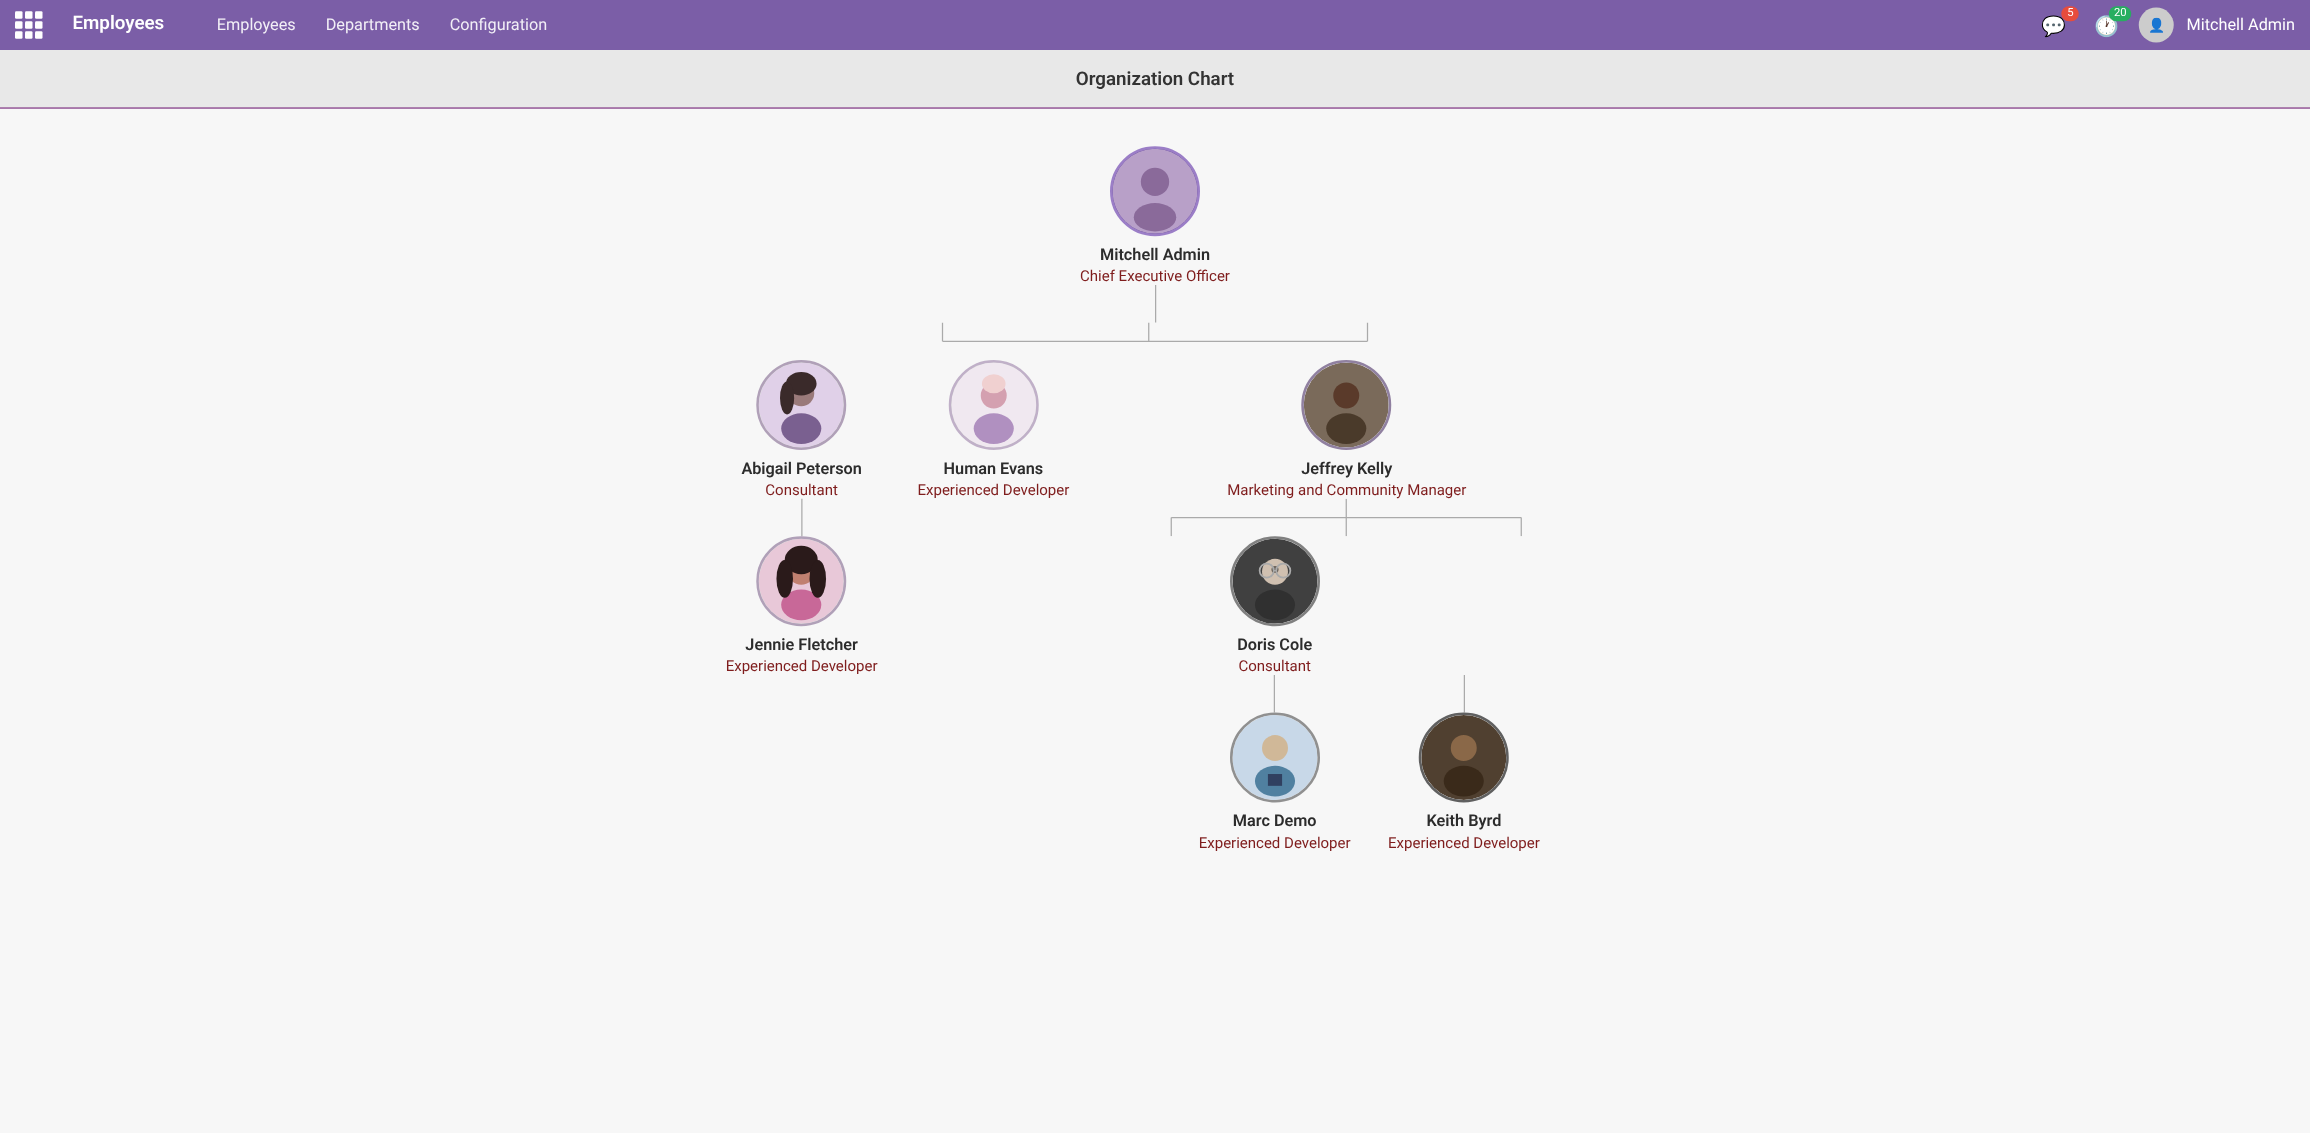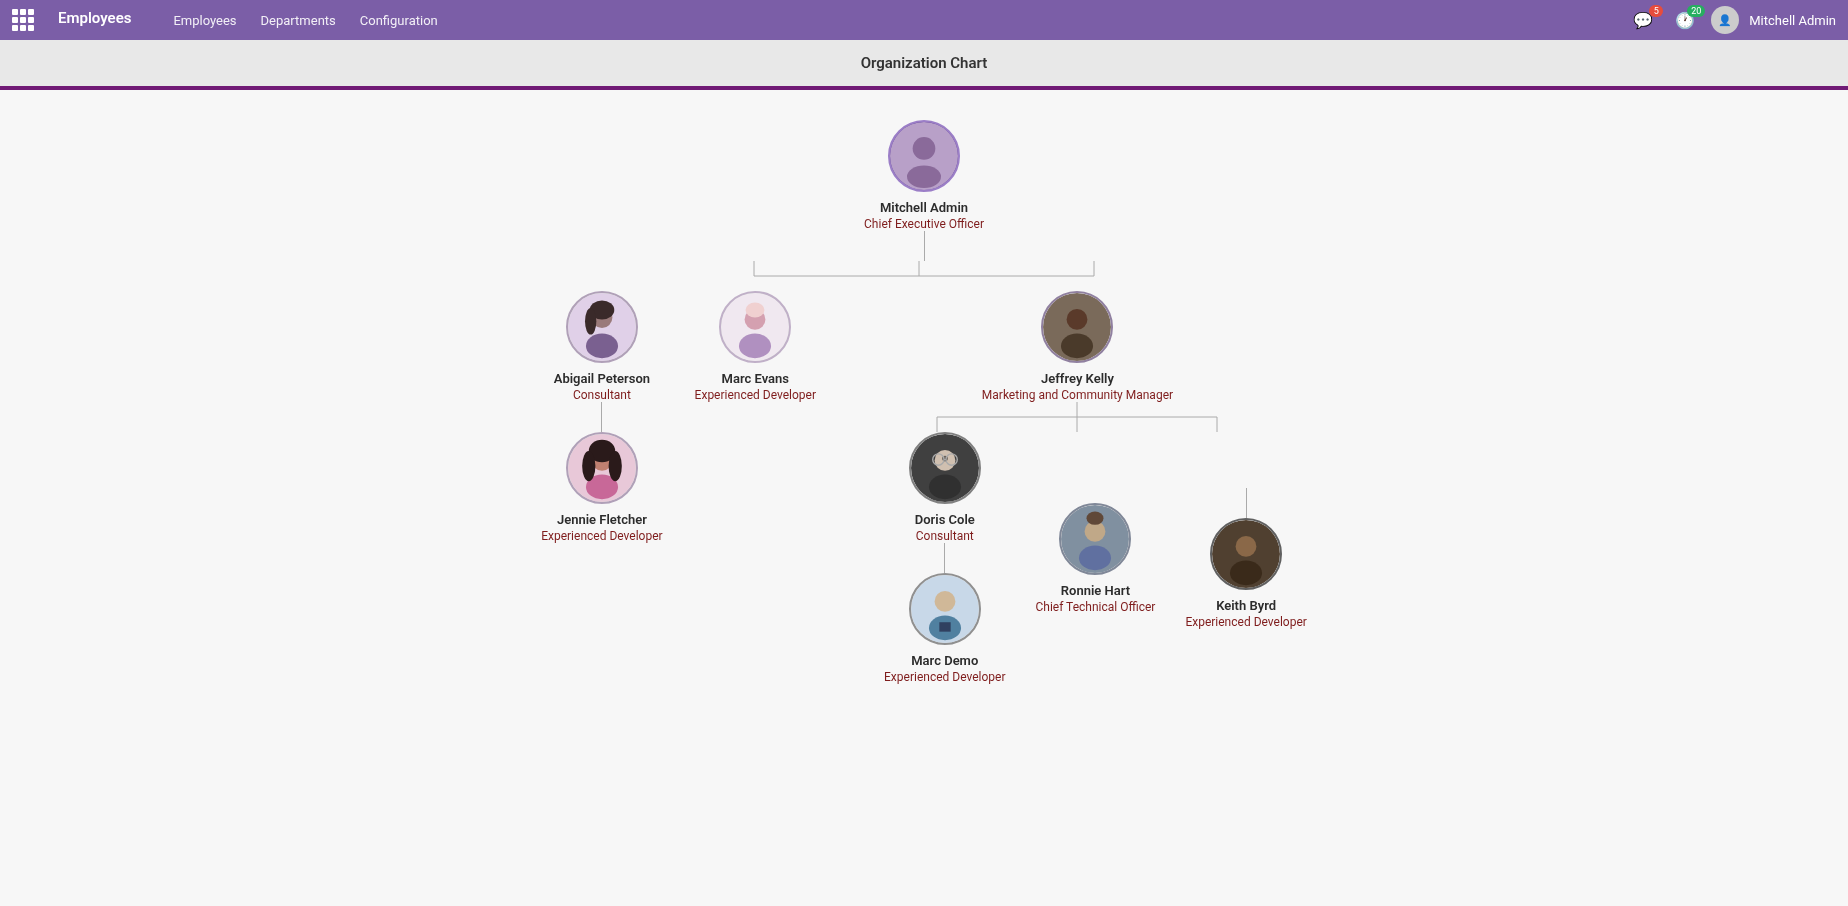--- a/index.html
+++ b/index.html
@@ -90,21 +90,21 @@
     }
 
     
     .page-header {
       background: #e8e8e8;
       text-align: center;
       padding: 14px;
       font-size: 15px;
       font-weight: 600;
       color: #333;
-      border-bottom: 4px solid #701a75;
+      border-bottom: 1px solid #701a75;
     }
 
     
     .chart-area {
       background: #f7f7f7;
       min-height: calc(100vh - 80px);
       padding: 30px 20px;
       overflow: auto;
     }
 
@@ -275,21 +275,21 @@
         <div class="branch">
           <div class="node">
             <div class="node-avatar" style="border-color:#c0b0c8;">
               <svg viewBox="0 0 72 72" xmlns="http://www.w3.org/2000/svg">
                 <circle cx="36" cy="36" r="36" fill="#f0e8f0"></circle>
                 <circle cx="36" cy="28" r="11" fill="#d4a0b0"></circle>
                 <ellipse cx="36" cy="56" rx="17" ry="13" fill="#b090c0"></ellipse>
                 <ellipse cx="36" cy="18" rx="10" ry="8" fill="#f0d0d0"></ellipse>
               </svg>
             </div>
-            <div class="node-name">Marc Evans</div>
+            <div class="node-name">Human Evans</div>
             <div class="node-title">Experienced Developer</div>
           </div>
         </div>
 
         <div class="branch">
           <div class="node">
             <div class="node-avatar" style="border-color:#9080a0;">
               <svg viewBox="0 0 72 72" xmlns="http://www.w3.org/2000/svg">
                 <circle cx="36" cy="36" r="36" fill="#7a6a5a"></circle>
                 <circle cx="36" cy="28" r="11" fill="#5a3a2a"></circle>
@@ -301,21 +301,21 @@
           </div>
 
           <svg width="380" height="30" style="display:block; margin:0 auto;">
             <line x1="190" y1="0" x2="190" y2="15" stroke="#aaa" stroke-width="1"></line>
             <line x1="50" y1="15" x2="330" y2="15" stroke="#aaa" stroke-width="1"></line>
             <line x1="50" y1="15" x2="50" y2="30" stroke="#aaa" stroke-width="1"></line>
             <line x1="190" y1="15" x2="190" y2="30" stroke="#aaa" stroke-width="1"></line>
             <line x1="330" y1="15" x2="330" y2="30" stroke="#aaa" stroke-width="1"></line>
           </svg>
 
-          <div class="level-row" style="gap:30px; align-items:center;margin-left:36px;">
+          <div class="level-row" style="gap:30px; align-items:flex-end;margin-left:36px;">
 
             <div class="branch">
               <div class="node">
                 <div class="node-avatar" style="border-color:#808080;">
                   <svg viewBox="0 0 72 72" xmlns="http://www.w3.org/2000/svg">
                     <circle cx="36" cy="36" r="36" fill="#404040"></circle>
                     <circle cx="36" cy="28" r="11" fill="#d0c0b0"></circle>
                     <ellipse cx="36" cy="56" rx="17" ry="13" fill="#303030"></ellipse>
                     <circle cx="36" cy="26" r="3" fill="#000" opacity="0.5"></circle>
 
@@ -338,34 +338,20 @@
                     <ellipse cx="36" cy="56" rx="17" ry="13" fill="#5080a0"></ellipse>
 
                     <rect x="30" y="50" width="12" height="10" fill="#304060"></rect>
                   </svg>
                 </div>
                 <div class="node-name">Marc Demo</div>
                 <div class="node-title">Experienced Developer</div>
               </div>
             </div>
 
-            <div class="branch">
-              <div class="node">
-                <div class="node-avatar" style="border-color:#808898;">
-                  <svg viewBox="0 0 72 72" xmlns="http://www.w3.org/2000/svg">
-                    <circle cx="36" cy="36" r="36" fill="#8090a0"></circle>
-                    <circle cx="36" cy="28" r="11" fill="#c0a888"></circle>
-                    <ellipse cx="36" cy="56" rx="17" ry="13" fill="#6070a0"></ellipse>
-                    <ellipse cx="36" cy="14" rx="9" ry="7" fill="#604838"></ellipse>
-                  </svg>
-                </div>
-                <div class="node-name">Ronnie Hart</div>
-                <div class="node-title">Chief Technical Officer</div>
-              </div>
-            </div>
 
             <div class="branch">
 
               <div style="width:1px;height:30px;background:#aaa;margin:0 auto;"></div>
 
               <div class="node">
                 <div class="node-avatar" style="border-color:#606060;">
                   <svg viewBox="0 0 72 72" xmlns="http://www.w3.org/2000/svg">
                     <circle cx="36" cy="36" r="36" fill="#504030"></circle>
                     <circle cx="36" cy="28" r="11" fill="#8a6848"></circle>

